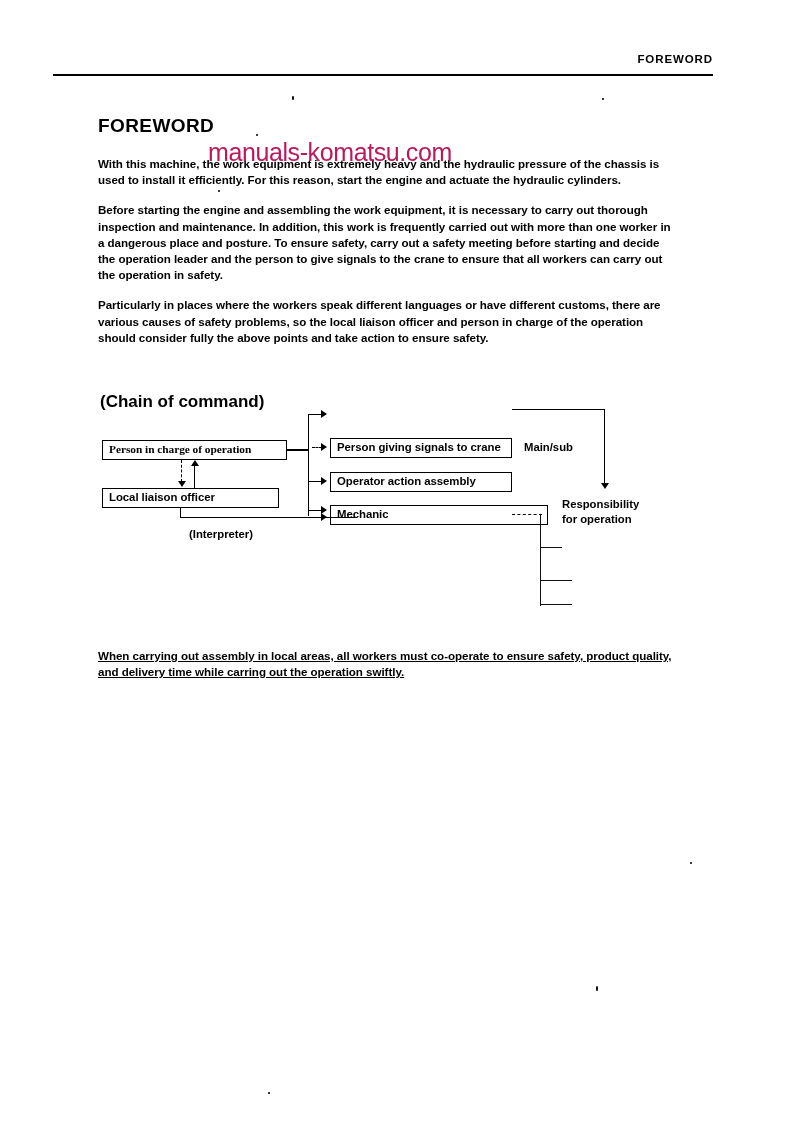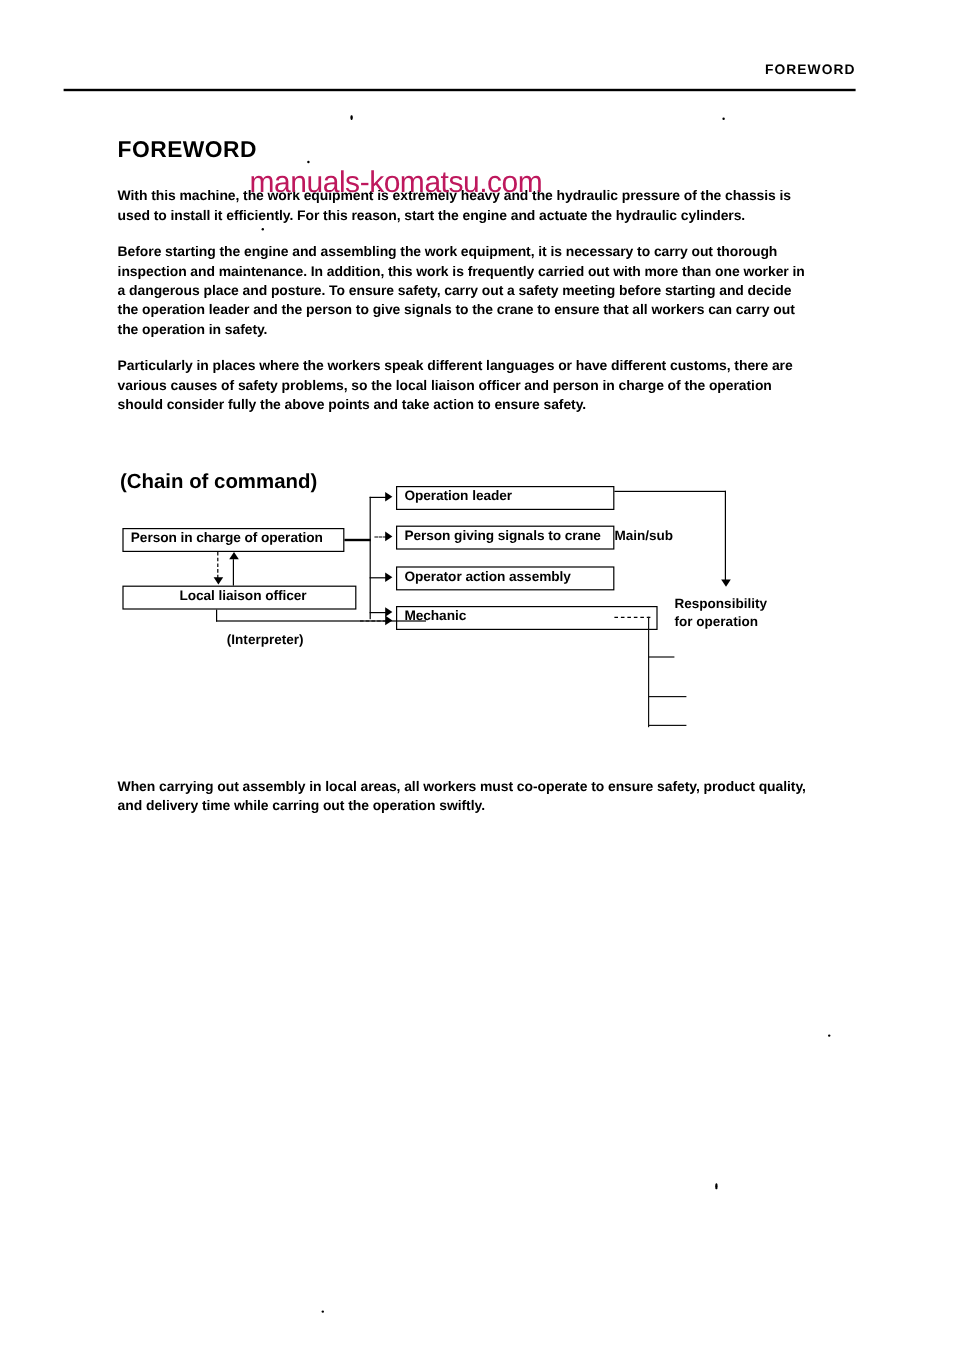--- a/index.html
+++ b/index.html
@@ -97,21 +97,21 @@
   }
   .diagram-interpreter {
     position: absolute;
     left: 189px;
     top: 528px;
     font-size: 11.3px;
     font-weight: 600;
   }
   .diagram-mainsub {
     position: absolute;
-    left: 512px;
+    left: 524px;
     top: 441px;
     font-size: 11.3px;
     font-weight: 600;
   }
   .diagram-resp {
     position: absolute;
     left: 562px;
     top: 497px;
     font-size: 11.3px;
     font-weight: 600;
@@ -127,22 +127,22 @@
     font-size: 11.4px;
     font-weight: 600;
     line-height: 1;
     display: flex;
     align-items: center;
     padding-left: 6px;
     letter-spacing: -0.05px;
   }
 
   
-  .node-person-charge { left: 102px; top: 440px; width: 185px; height: 20px; }
-  .node-liaison       { left: 102px; top: 488px; width: 195px; height: 20px; justify-content: center; }
+  .node-person-charge { left: 102px; top: 440px; width: 185px; height: 20px; font-family: Liberation Serif, serif; }
+  .node-liaison       { left: 102px; top: 488px; width: 177px; height: 20px; }
 
   
   .node-op-leader  { left: 330px; top: 405px; width: 182px; height: 20px; }
   .node-signals    { left: 330px; top: 438px; width: 182px; height: 20px; }
   .node-operator   { left: 330px; top: 472px; width: 182px; height: 20px; }
   .node-mechanic   { left: 330px; top: 505px; width: 218px; height: 20px; }
 
   
   .ln { position: absolute; background: #000; }
   .h  { height: 1.4px; }
@@ -186,21 +186,21 @@
   .closing-copy {
     position: absolute;
     left: 98px;
     top: 648px;
     width: 576px;
     font-size: 11.6px;
     line-height: 16.2px;
     font-weight: 600;
     letter-spacing: -0.05px;
   }
-  .closing-copy p { margin: 0; }
+  .closing-copy p { margin: 0; text-decoration: underline; }
 
   
   .speckle { position: absolute; background: #000; border-radius: 50%; }
 </style>
 </head>
 <body>
 
 <div class="page-header">
   <div class="header-title">FOREWORD</div>
   <div class="header-rule"></div>
@@ -220,23 +220,20 @@
 
   <div class="diagram-caption">(Chain of command)</div>
 
   <div class="node node-person-charge">
     <span>Person in charge of operation</span>
   </div>
   <div class="node node-liaison">
     <span>Local liaison officer</span>
   </div>
 
-  <div class="node node-op-leader">
-    <span>Operation leader</span>
-  </div>
   <div class="node node-signals">
     <span>Person giving signals to crane</span>
   </div>
   <div class="node node-operator">
     <span>Operator action assembly</span>
   </div>
   <div class="node node-mechanic">
     <span>Mechanic</span>
   </div>
 

